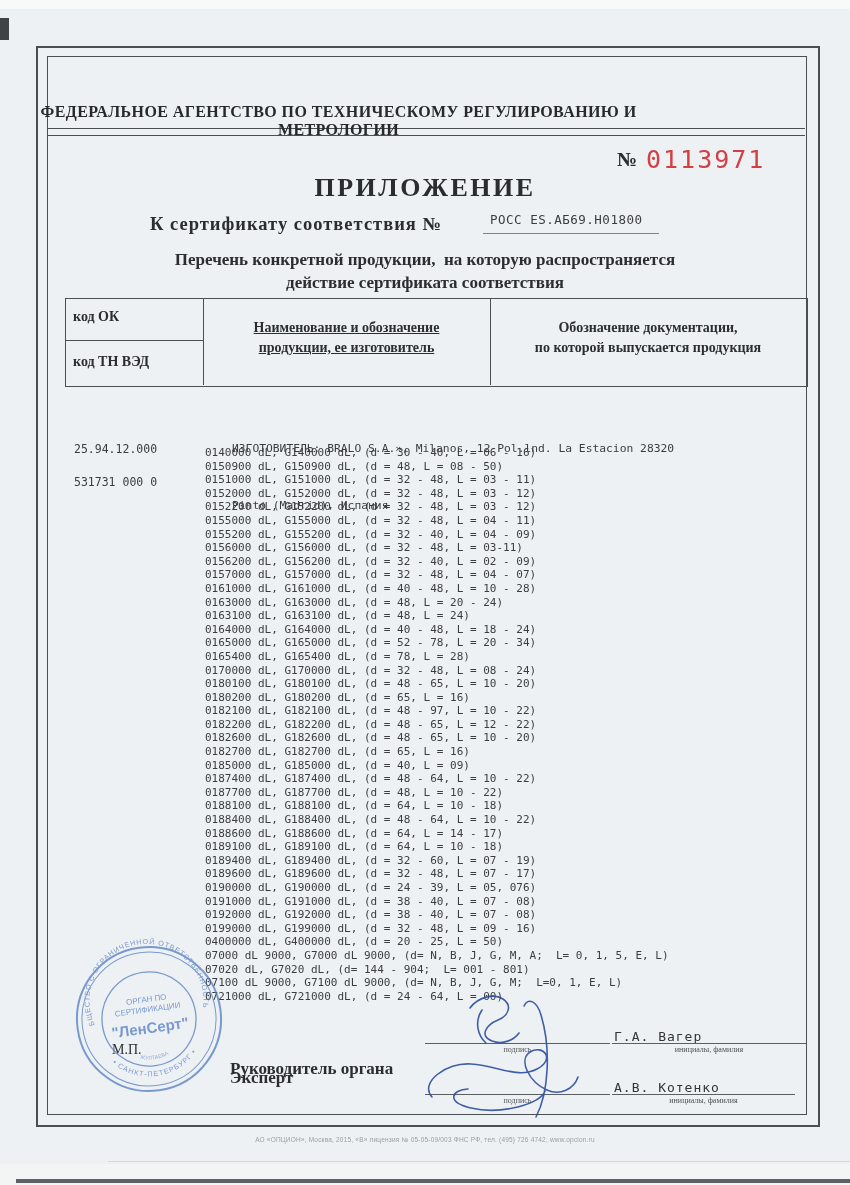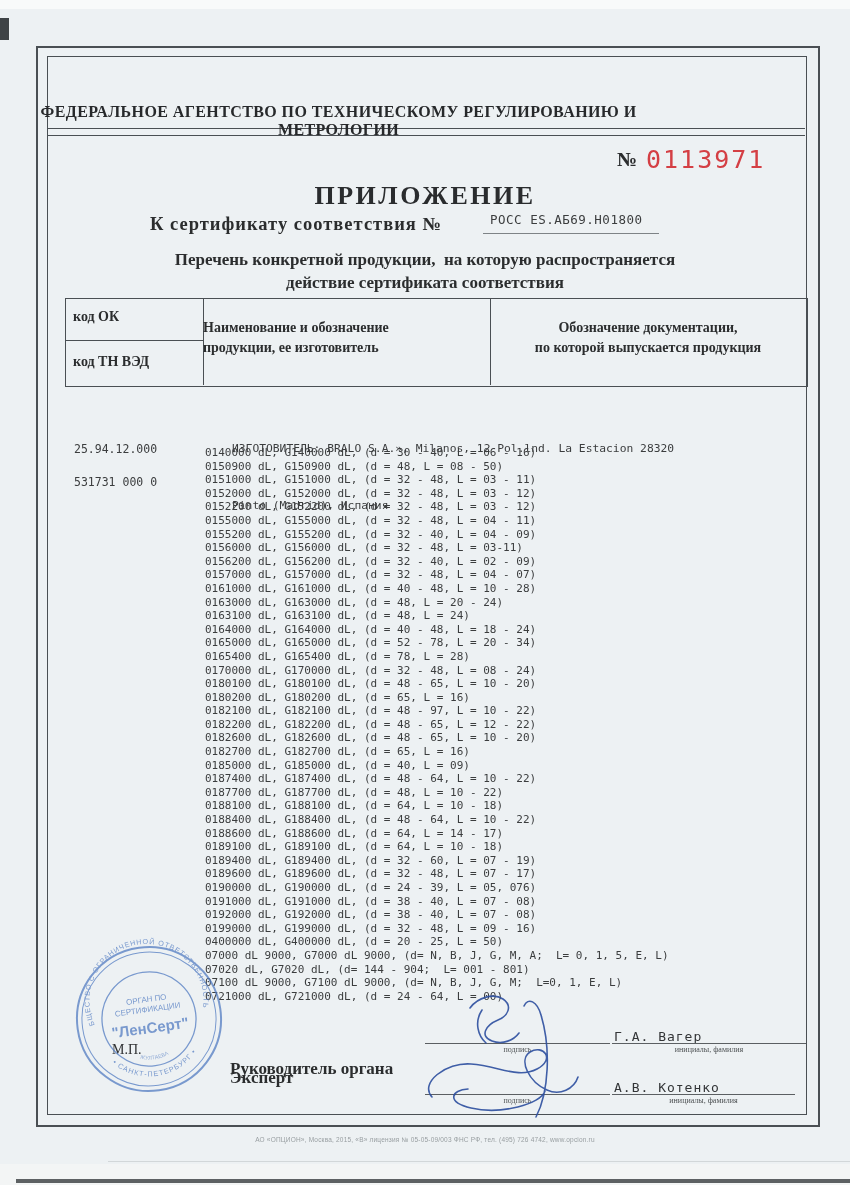--- a/index.html
+++ b/index.html
@@ -15,34 +15,34 @@
   
   .frame-outer{left:36px;top:46px;width:780px;height:1077px;border:2px solid #4a4f53;}
   .frame-inner{left:47px;top:56px;width:758px;height:1057px;border:1.5px solid #4a4f53;}
   .sep1{left:48px;top:128px;width:757px;height:0;border-top:1.7px solid #4a4f53;}
   .sep2{left:48px;top:135px;width:757px;height:0;border-top:1.5px solid #4a4f53;}
   
   .t-system{left:0;top:68px;width:850px;text-align:center;font-weight:bold;font-size:23px;letter-spacing:.5px;color:#27292b;}
   .t-agency{left:0;top:103px;width:677px;text-align:center;font-weight:bold;font-size:16px;letter-spacing:.4px;color:#27292b;}
   .no-label{left:617px;top:148px;font-size:20px;font-weight:bold;}
   .no-value{left:646px;top:145px;font-family:"DejaVu Sans Mono",monospace;font-size:25px;letter-spacing:2px;color:#d43f44;}
-  .t-app{left:0;top:173px;width:850px;text-align:center;font-weight:bold;font-size:26px;letter-spacing:2.5px;color:#2a2c2e;margin-top:8px;}
+  .t-app{left:0;top:173px;width:850px;text-align:center;font-weight:bold;font-size:26px;letter-spacing:2.5px;color:#2a2c2e;}
   .cert-label{left:150px;top:214px;font-weight:bold;font-size:18.5px;letter-spacing:1px;}
   .cert-no{left:490px;top:212px;font-family:"DejaVu Sans Mono",monospace;font-size:12.5px;letter-spacing:.5px;color:#3d3f40;}
   .cert-line{left:483px;top:233px;width:176px;height:0;border-top:1px solid #7e8386;}
   .sub1{left:0;top:250px;width:850px;text-align:center;font-weight:bold;font-size:17px;white-space:pre;}
   .sub2{left:0;top:273px;width:850px;text-align:center;font-weight:bold;font-size:17px;}
   
   .tbox{left:65px;top:298px;width:741px;height:87px;border:1.5px solid #4a4f53;}
   .tdiv1{left:203px;top:298px;width:0;height:87px;border-left:1.5px solid #4a4f53;}
   .tdiv2{left:490px;top:298px;width:0;height:87px;border-left:1.5px solid #4a4f53;}
   .tsplit{left:65px;top:340px;width:138px;height:0;border-top:1.5px solid #4a4f53;}
   .c-ok{left:73px;top:309px;font-weight:bold;font-size:14px;}
   .c-tnved{left:73px;top:354px;font-weight:bold;font-size:14px;}
-  .h-mid{left:203px;top:318px;width:287px;font-weight:bold;font-size:14px;line-height:20px;}
+  .h-mid{left:203px;top:318px;width:287px;text-align:center;font-weight:bold;font-size:14px;line-height:20px;text-decoration:underline;}
   .h-right{left:490px;top:318px;width:316px;text-align:center;font-weight:bold;font-size:14px;line-height:20px;}
   
   .mono{font-family:"DejaVu Sans Mono",monospace;color:#3b3d3e;white-space:pre;}
   .mfr{left:205px;top:401px;font-size:11.3px;line-height:19px;margin-left:27px;}
   .code-ok{left:74px;top:442px;font-size:11.5px;}
   .code-tnved{left:74px;top:475px;font-size:11.5px;}
   .plist{left:205px;top:446px;font-size:11px;line-height:13.6px;}
   .prow{white-space:pre;}
   
   .sig-label1{left:230px;top:1023px;font-weight:bold;font-size:17px;margin-top:36px;}

